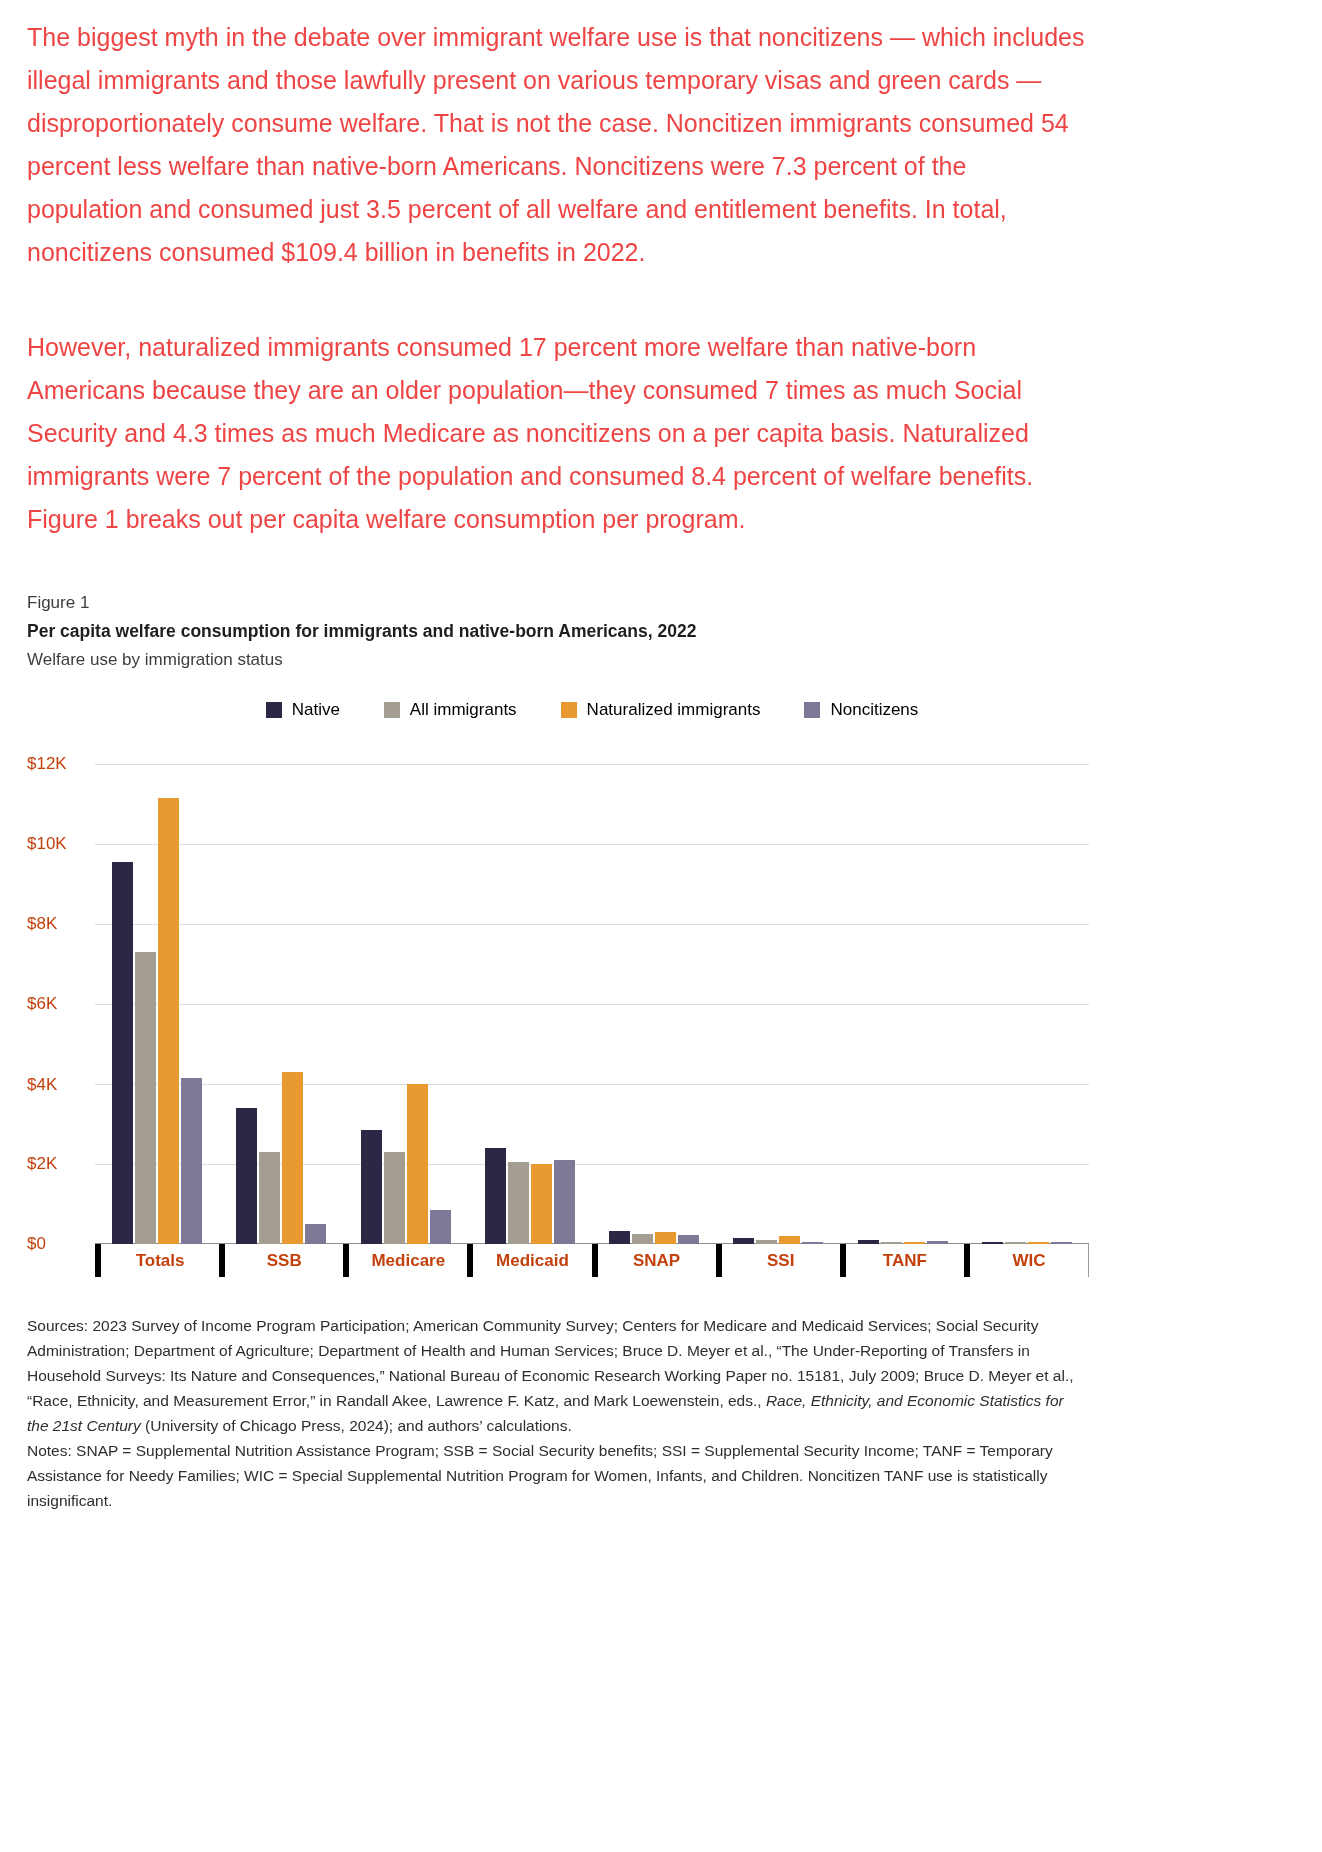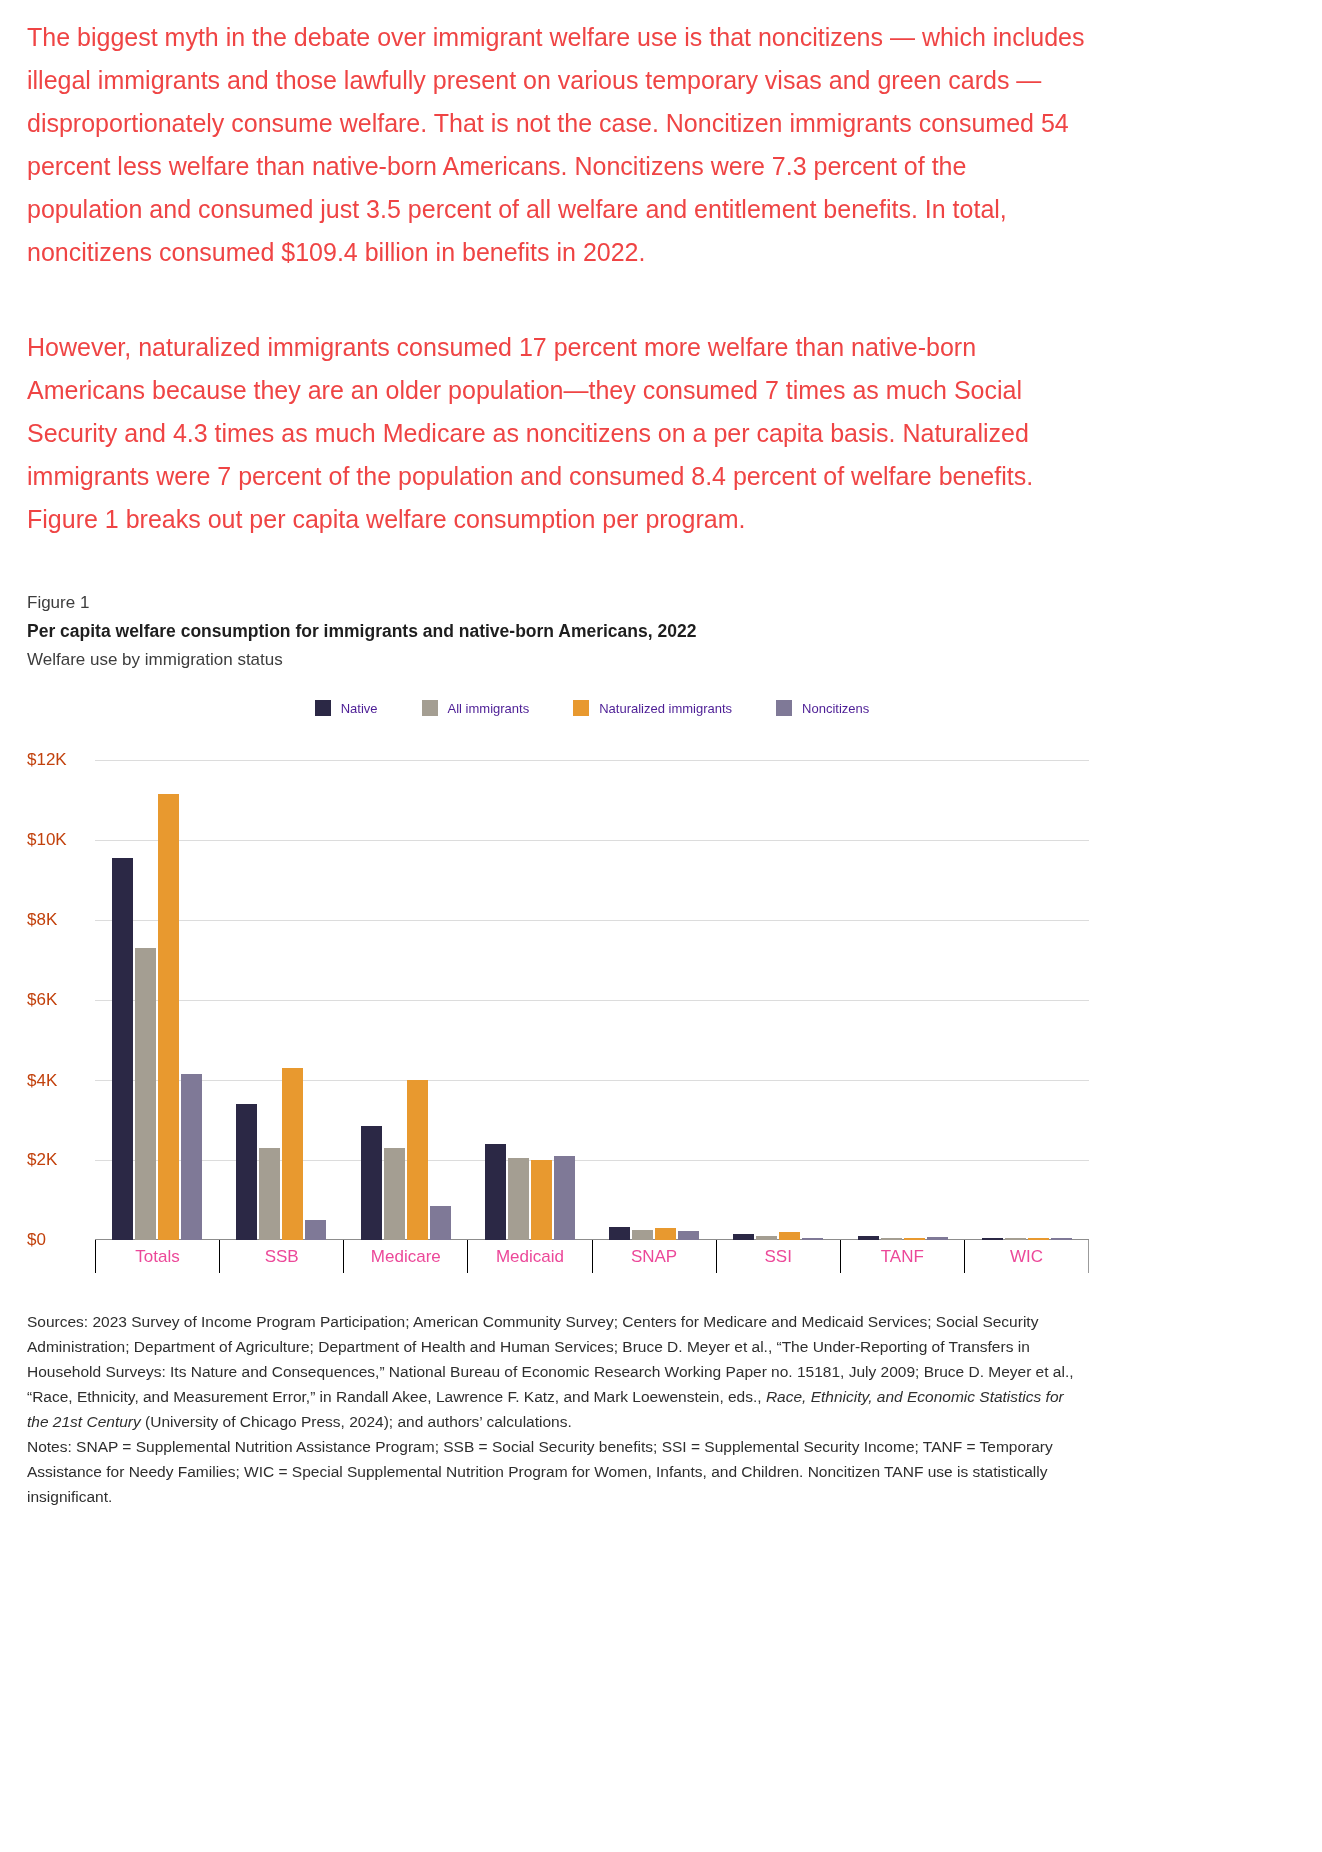--- a/index.html
+++ b/index.html
@@ -26,43 +26,43 @@
   .fig-title   { font-size: 17.5px; font-weight: bold; color: #1e1e1e; margin-bottom: 8px; }
   .fig-subtitle{ font-size: 17px; color: #3d3d3d; margin-bottom: 30px; }
 
   .legend {
     margin-left: 68px;
     display: flex;
     justify-content: center;
     gap: 44px;
     margin-bottom: 44px;
   }
-  .legend-item { display: flex; align-items: center; gap: 10px; font-size: 13px; color: #4c1d95; }
+  .legend-item { display: flex; align-items: center; gap: 10px; font-size: 17px; color: #000000; }
   .legend-swatch { width: 16px; height: 16px; flex: 0 0 auto; }
 
   .plot { position: relative; height: 480px; width: 1062px; }
   .gridline { position: absolute; left: 68px; right: 0; height: 1px; background: #dcdcdc; }
   .gridline.baseline { background: #8d8d8d; }
   .ytick {
     position: absolute; left: 0; font-size: 17px; color: #c2410c;
     height: 22px; line-height: 22px;
   }
   .bars {
     position: absolute; left: 68px; right: 0; top: 0; bottom: 0;
     display: flex; align-items: flex-end;
   }
   .bar-group { flex: 1; display: flex; justify-content: center; align-items: flex-end; gap: 2px; height: 100%; }
   .bar { width: 21px; }
 
   .xaxis { margin-left: 68px; width: 994px; display: flex; height: 33px; }
   .xcell {
     flex: 1;
-    border-left: 1px solid #000000;
+    border-left: 6px solid #000000;
     display: flex; align-items: center; justify-content: center;
-    font-size: 17px; color: #ec4899;
+    font-size: 17px; color: #c2410c; font-weight: bold;
   }
   .xcell:last-child { border-right: 1px solid #9b9b9b; }
 
   .sources {
     margin-top: 36px;
     width: 1062px;
     font-size: 15.5px;
     line-height: 25px;
     color: #2e2e2e;
   }

